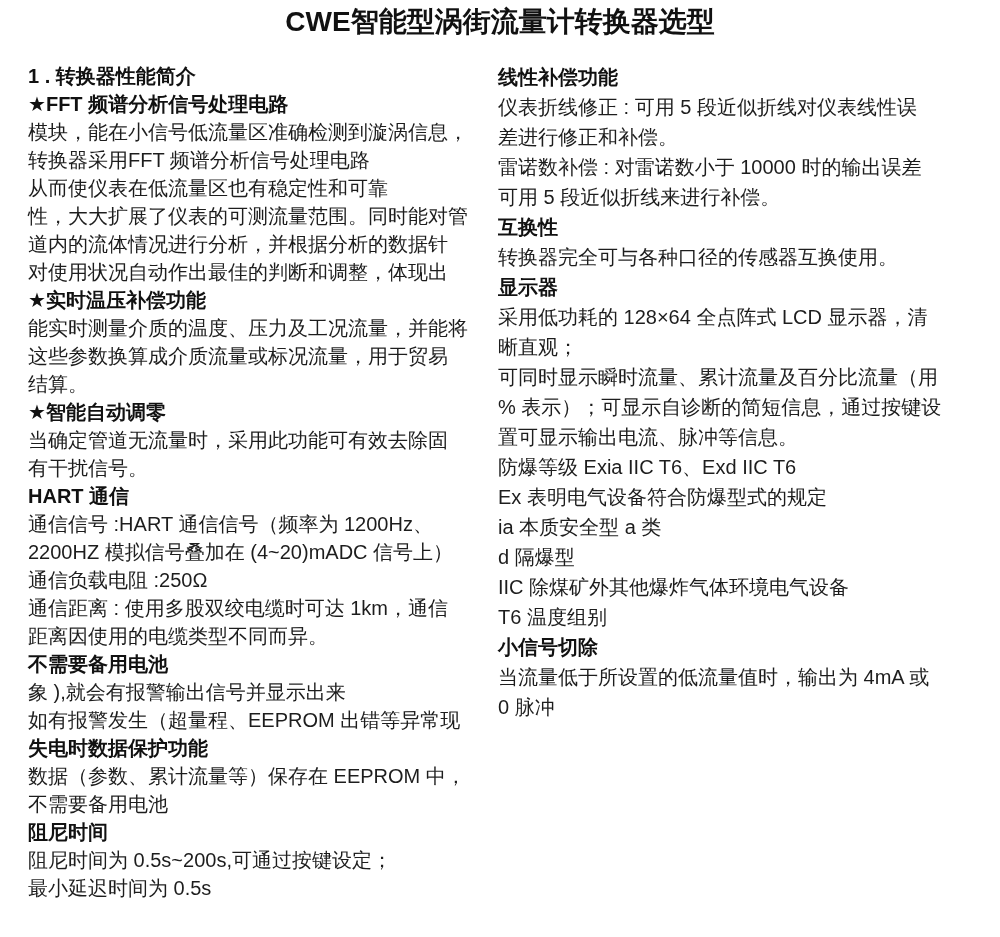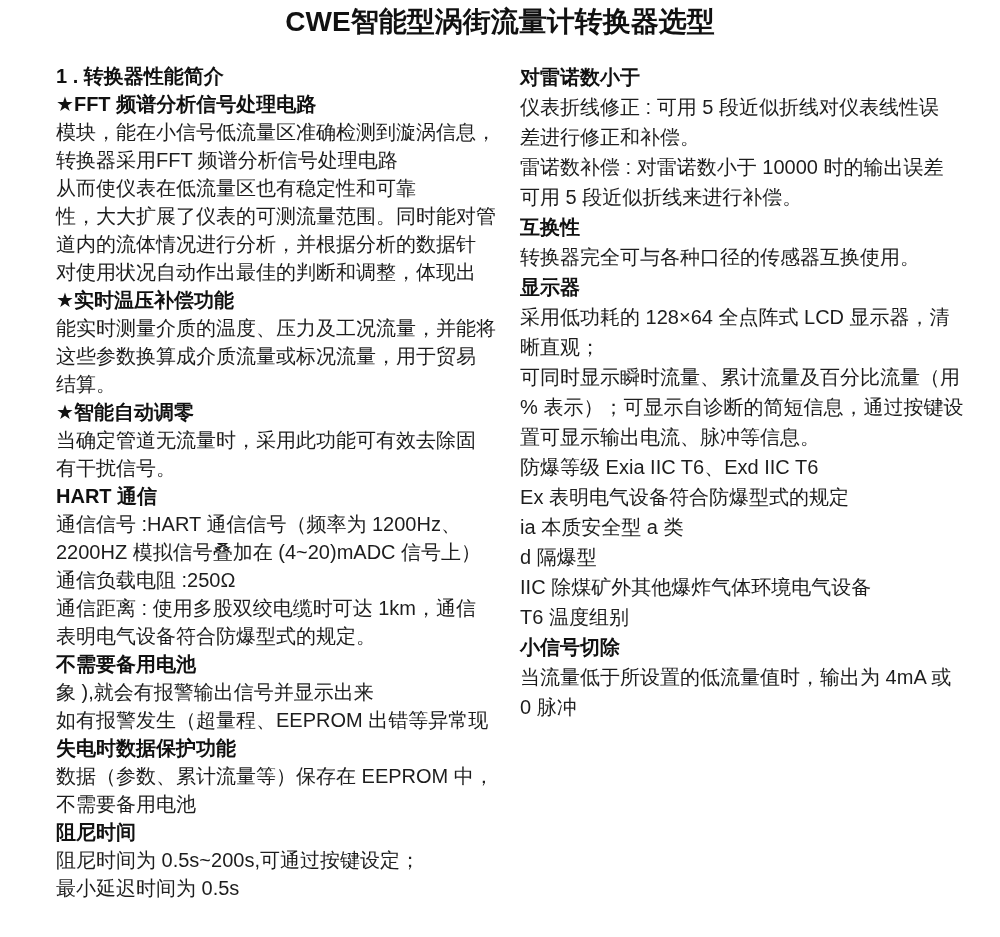--- a/index.html
+++ b/index.html
@@ -22,21 +22,21 @@
     margin: 0;
     padding-top: 3px;
     text-align: center;
     font-size: 28px;
     line-height: 38px;
     font-weight: 700;
     color: #111111;
   }
   .columns {
     display: flex;
-    padding: 0 28px 0 56px;
+    padding: 0 28px 0 28px;
     gap: 22px;
     margin-top: 21px;
   }
   .col {
     font-size: 20px;
     color: #1d1d1d;
   }
   .col-left  { width: 448px; line-height: 28px; }
   .col-right { width: 458px; line-height: 30px; }
   .sec-heading {
@@ -77,41 +77,41 @@
           <div class="sec-heading">★智能自动调零</div>
           <div class="sec-line">当确定管道无流量时，采用此功能可有效去除固</div>
           <div class="sec-line">有干扰信号。</div>
         </section>
         <section class="section">
           <div class="sec-heading">HART 通信</div>
           <div class="sec-line">通信信号 :HART 通信信号（频率为 1200Hz、</div>
           <div class="sec-line">2200HZ 模拟信号叠加在 (4~20)mADC 信号上）</div>
           <div class="sec-line">通信负载电阻 :250Ω</div>
           <div class="sec-line">通信距离 : 使用多股双绞电缆时可达 1km，通信</div>
-          <div class="sec-line">表明电气设备符合防爆型式的规定。</div>
+          <div class="sec-line">距离因使用的电缆类型不同而异。</div>
         </section>
         <section class="section">
           <div class="sec-heading">不需要备用电池</div>
           <div class="sec-line">象 ),就会有报警输出信号并显示出来</div>
           <div class="sec-line">如有报警发生（超量程、EEPROM 出错等异常现</div>
         </section>
         <section class="section">
           <div class="sec-heading">失电时数据保护功能</div>
           <div class="sec-line">数据（参数、累计流量等）保存在 EEPROM 中，</div>
           <div class="sec-line">不需要备用电池</div>
         </section>
         <section class="section">
           <div class="sec-heading">阻尼时间</div>
           <div class="sec-line">阻尼时间为 0.5s~200s,可通过按键设定；</div>
           <div class="sec-line">最小延迟时间为 0.5s</div>
         </section>
       </div>
     <div class="col col-right">
         <section class="section">
-          <div class="sec-heading">对雷诺数小于</div>
+          <div class="sec-heading">线性补偿功能</div>
           <div class="sec-line">仪表折线修正 : 可用 5 段近似折线对仪表线性误</div>
           <div class="sec-line">差进行修正和补偿。</div>
           <div class="sec-line">雷诺数补偿 : 对雷诺数小于 10000 时的输出误差</div>
           <div class="sec-line">可用 5 段近似折线来进行补偿。</div>
         </section>
         <section class="section">
           <div class="sec-heading">互换性</div>
           <div class="sec-line">转换器完全可与各种口径的传感器互换使用。</div>
         </section>
         <section class="section">

